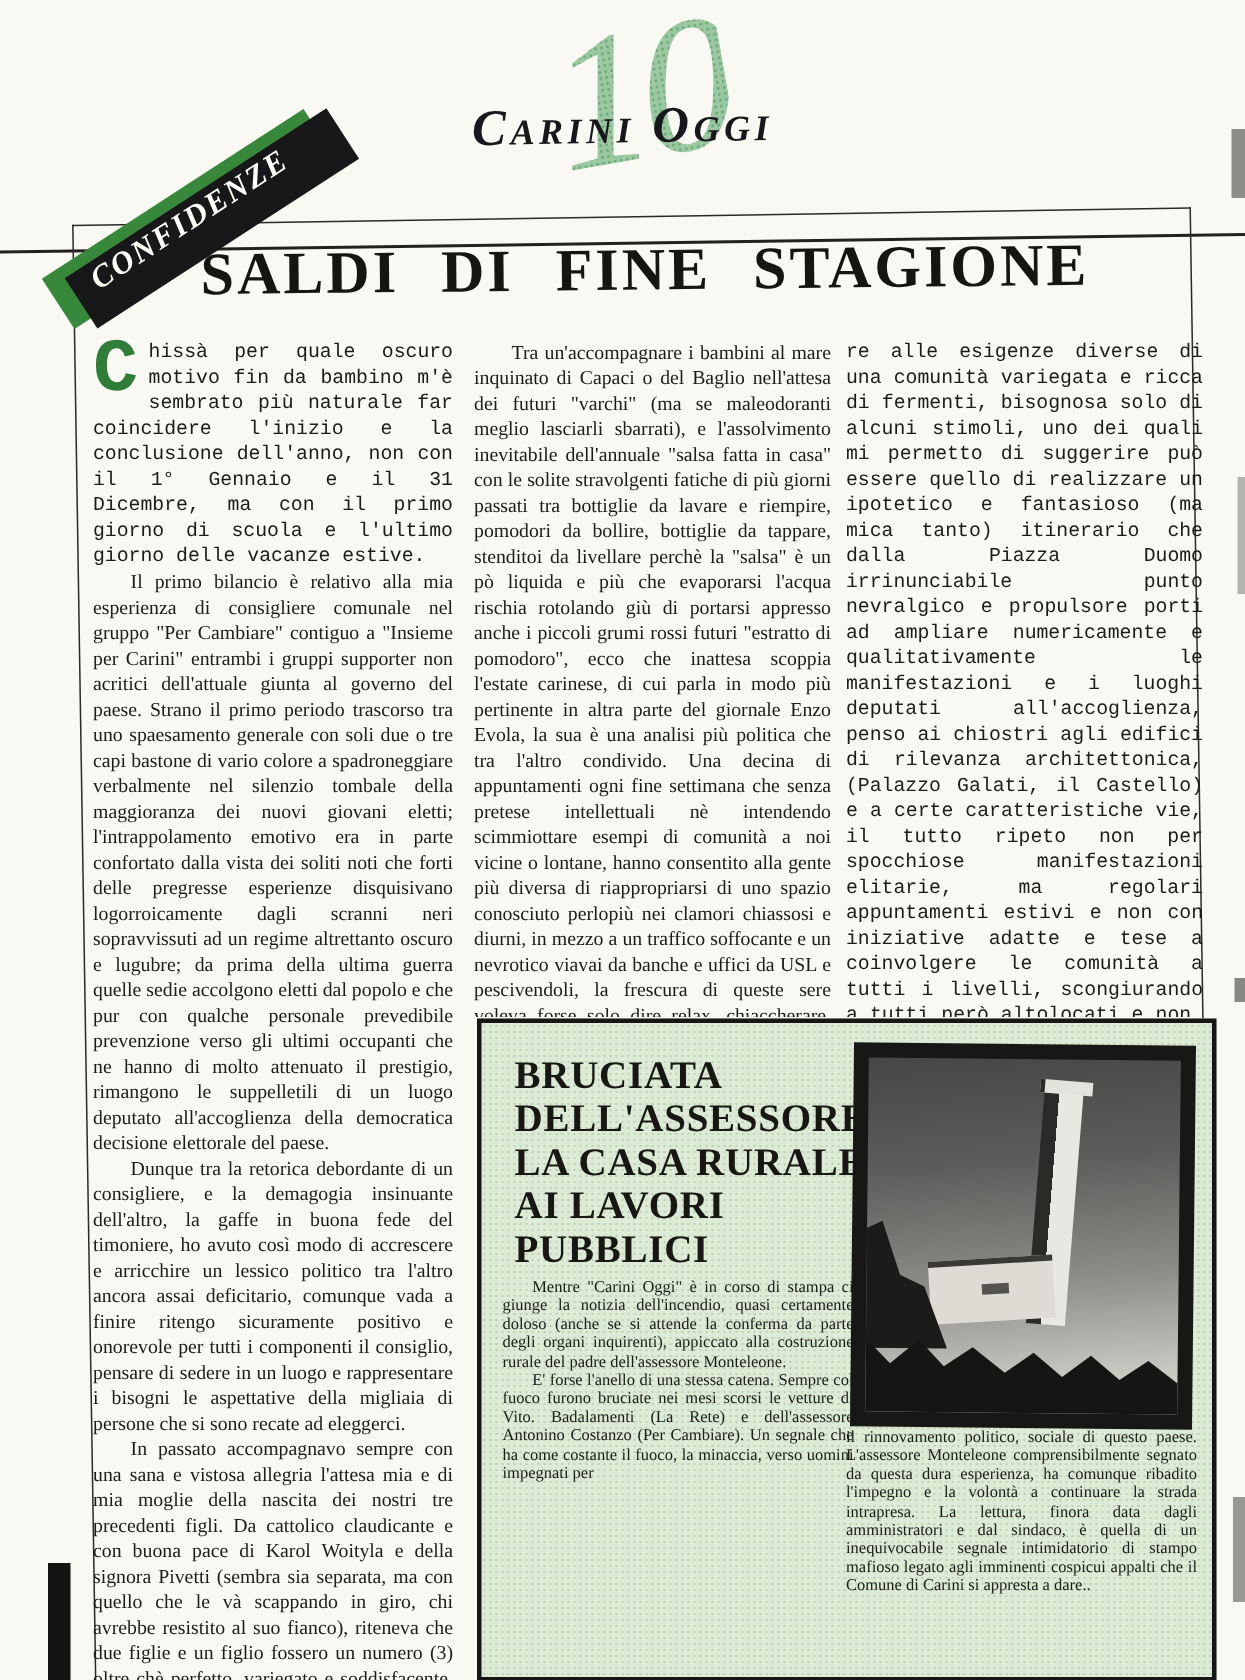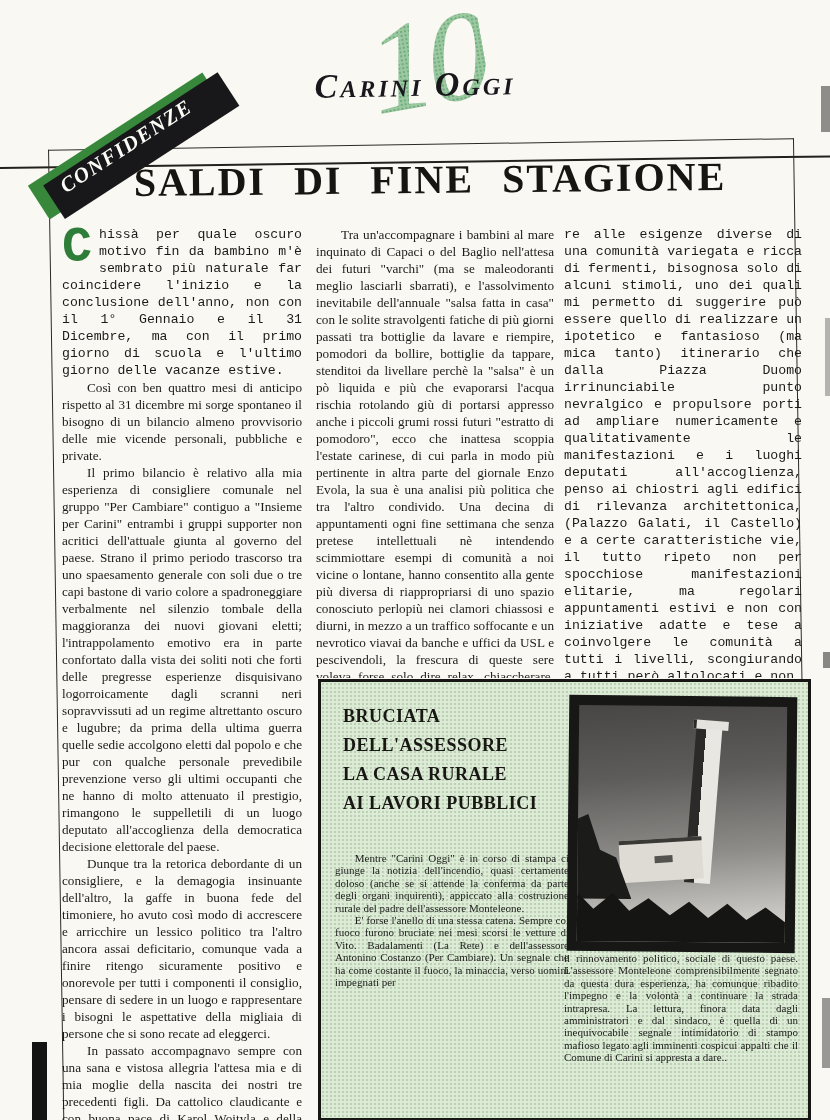--- a/index.html
+++ b/index.html
@@ -50,21 +50,21 @@
   .dropcap::first-letter{float:left;font-size:50px;line-height:40px;font-weight:700;
         color:#2e7d38;padding:2px 7px 0 0;}
 
   
   .green-box{position:absolute;left:318px;top:679px;width:487px;height:436px;
         border:3px solid #161614;
         background-color:#dcead6;
         background-image:radial-gradient(#b9d2b4 0.9px, rgba(0,0,0,0) 1.05px);
         background-size:4px 4px;overflow:hidden;}
   .box-headline{position:absolute;left:22px;top:20px;width:240px;
-        font-size:18px;font-weight:700;line-height:29px;letter-spacing:0.5px;color:#181713;}
+        font-size:26px;font-weight:700;line-height:29px;letter-spacing:0.5px;color:#181713;}
   .box-col{position:absolute;font-size:11px;line-height:12.4px;text-align:justify;overflow:hidden;}
   .box-col p{margin:0;text-indent:1.8em;}
   .box-col p.noindent{text-indent:0;}
   .box-col1{left:14px;top:170px;width:234px;height:252px;}
   .box-col2{left:243px;top:270px;width:234px;height:144px;}
 
   
   .photo{position:absolute;right:12px;top:14px;width:228px;height:256px;
         background:#171715;padding:0;transform:rotate(0.6deg);}
   .photo-inner{position:absolute;inset:10px;overflow:hidden;
@@ -105,21 +105,20 @@
   <div class="ribbon">
     <span class="ribbon-label">CONFIDENZE</span>
   </div>
 
   <div class="article-frame"></div>
 
   <div class="headline">SALDI DI FINE STAGIONE</div>
 
   <div class="col col1">
     <p class="noindent dropcap">Chissà per quale oscuro motivo fin da bambino m'è sembrato più naturale far coincidere l'inizio e la conclusione dell'anno, non con il 1° Gennaio e il 31 Dicembre, ma con il primo giorno di scuola e l'ultimo giorno delle vacanze estive.</p>
-    <p>Così con ben quattro mesi di anticipo rispetto al 31 dicembre mi sorge spontaneo il bisogno di un bilancio almeno provvisorio delle mie vicende personali, pubbliche e private.</p>
     <p>Il primo bilancio è relativo alla mia esperienza di consigliere comunale nel gruppo "Per Cambiare" contiguo a "Insieme per Carini" entrambi i gruppi supporter non acritici dell'attuale giunta al governo del paese. Strano il primo periodo trascorso tra uno spaesamento generale con soli due o tre capi bastone di vario colore a spadroneggiare verbalmente nel silenzio tombale della maggioranza dei nuovi giovani eletti; l'intrappolamento emotivo era in parte confortato dalla vista dei soliti noti che forti delle pregresse esperienze disquisivano logorroicamente dagli scranni neri sopravvissuti ad un regime altrettanto oscuro e lugubre; da prima della ultima guerra quelle sedie accolgono eletti dal popolo e che pur con qualche personale prevedibile prevenzione verso gli ultimi occupanti che ne hanno di molto attenuato il prestigio, rimangono le suppelletili di un luogo deputato all'accoglienza della democratica decisione elettorale del paese.</p>
     <p>Dunque tra la retorica debordante di un consigliere, e la demagogia insinuante dell'altro, la gaffe in buona fede del timoniere, ho avuto così modo di accrescere e arricchire un lessico politico tra l'altro ancora assai deficitario, comunque vada a finire ritengo sicuramente positivo e onorevole per tutti i componenti il consiglio, pensare di sedere in un luogo e rappresentare i bisogni le aspettative della migliaia di persone che si sono recate ad eleggerci.</p>
     <p>In passato accompagnavo sempre con una sana e vistosa allegria l'attesa mia e di mia moglie della nascita dei nostri tre precedenti figli. Da cattolico claudicante e con buona pace di Karol Woityla e della signora Pivetti (sembra sia separata, ma con quello che le và scappando in giro, chi avrebbe resistito al suo fianco), riteneva che due figlie e un figlio fossero un numero (3) oltre chè perfetto, variegato e soddisfacente, quindi reputavo naturale qualche precauzione che per ben 7 anni si era rivelata efficace, forse anche in questo c'è una crisi del settimo anno tant'è che a febbraio è prevista la nascita di un'altra o di un altro bambino, e quattro, ma l'at-</p>
   </div>
 
   <div class="col col2">
     <p>Tra un'accompagnare i bambini al mare inquinato di Capaci o del Baglio nell'attesa dei futuri "varchi" (ma se maleodoranti meglio lasciarli sbarrati), e l'assolvimento inevitabile dell'annuale "salsa fatta in casa" con le solite stravolgenti fatiche di più giorni passati tra bottiglie da lavare e riempire, pomodori da bollire, bottiglie da tappare, stenditoi da livellare perchè la "salsa" è un pò liquida e più che evaporarsi l'acqua rischia rotolando giù di portarsi appresso anche i piccoli grumi rossi futuri "estratto di pomodoro", ecco che inattesa scoppia l'estate carinese, di cui parla in modo più pertinente in altra parte del giornale Enzo Evola, la sua è una analisi più politica che tra l'altro condivido. Una decina di appuntamenti ogni fine settimana che senza pretese intellettuali nè intendendo scimmiottare esempi di comunità a noi vicine o lontane, hanno consentito alla gente più diversa di riappropriarsi di uno spazio conosciuto perlopiù nei clamori chiassosi e diurni, in mezzo a un traffico soffocante e un nevrotico viavai da banche e uffici da USL e pescivendoli, la frescura di queste sere voleva forse solo dire relax, chiaccherare, passeggiare, sedersi, progettare un ampliamento per il futuro delle manifestazioni per meglio risponde-</p>
   </div>
 
   <div class="col col3">

